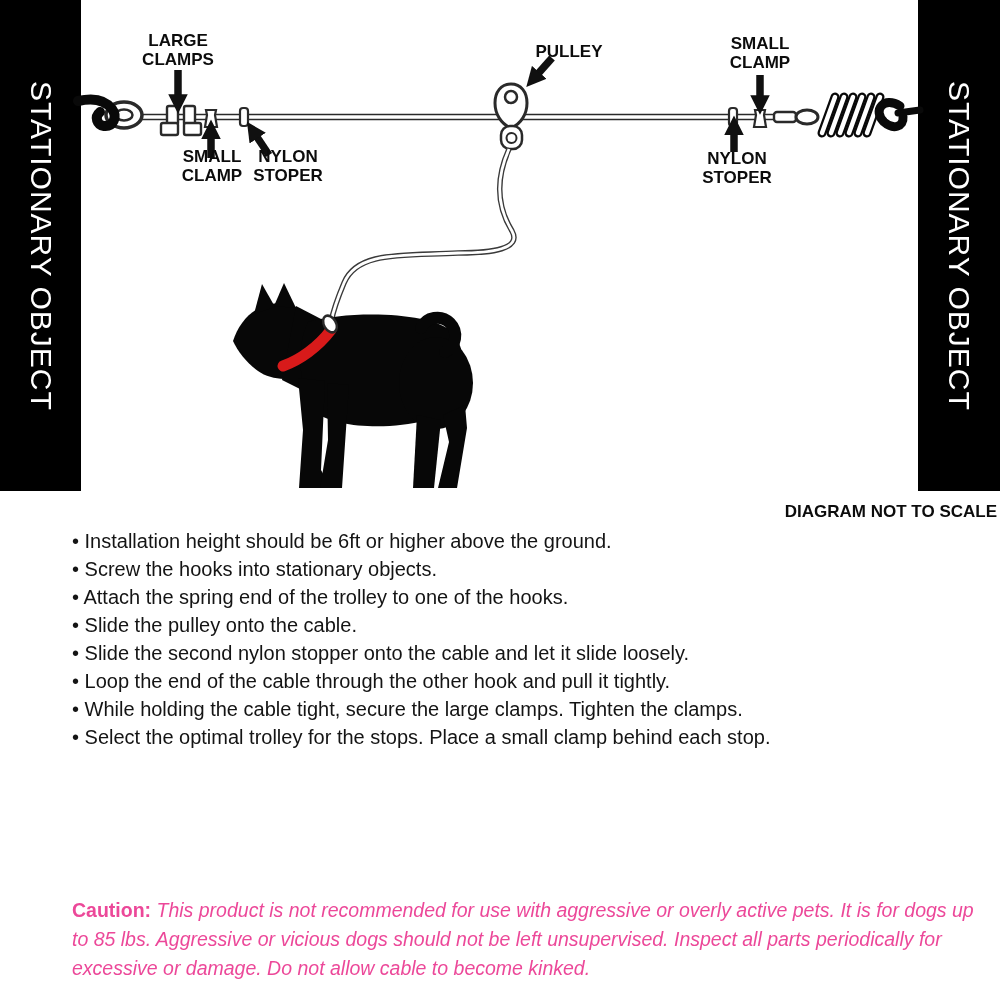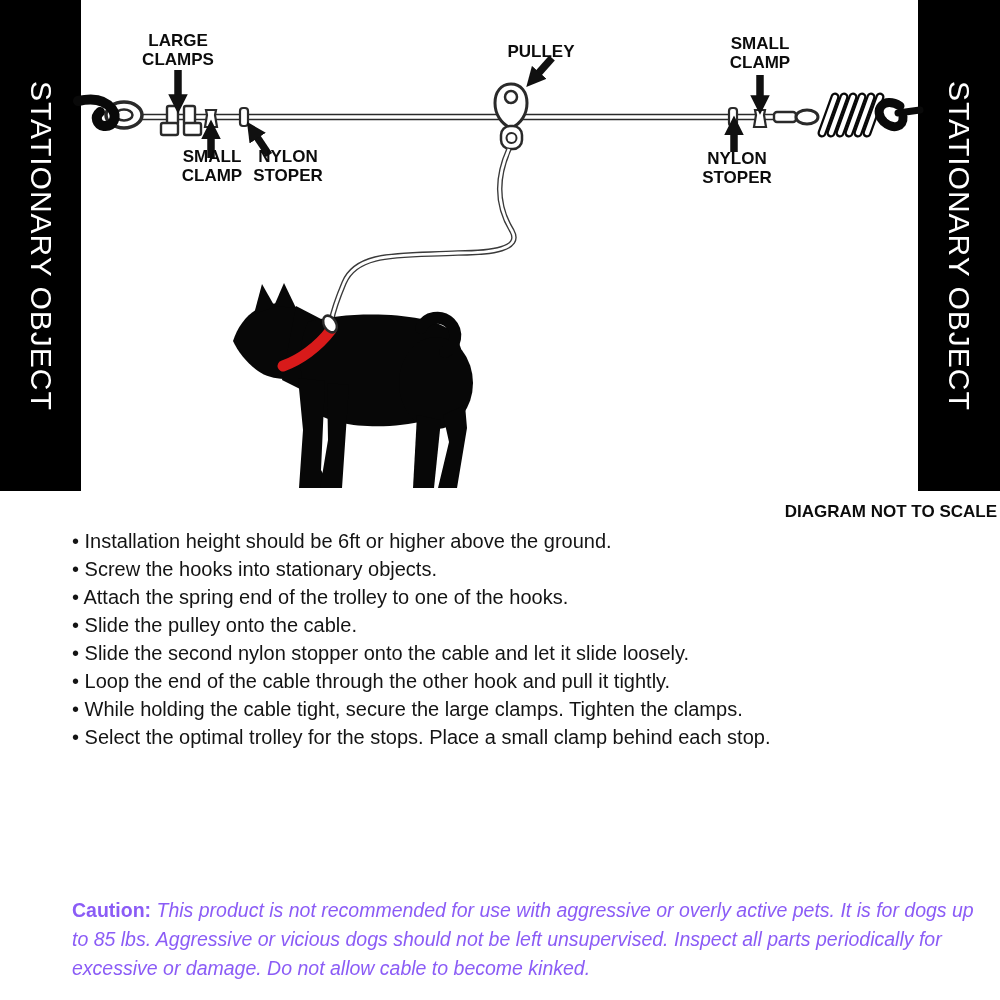--- a/index.html
+++ b/index.html
@@ -16,21 +16,21 @@
   svg.diagram{position:absolute;left:0;top:0;}
   
   .dlabel{position:absolute;font-size:17px;font-weight:700;color:#0c0c0c;line-height:19px;
           text-align:center;white-space:pre-line;letter-spacing:0;}
   .scale-note{position:absolute;right:3px;top:502px;font-size:17px;font-weight:700;color:#0c0c0c;}
   
   .instructions{position:absolute;left:72px;top:527px;width:920px;color:#141414;}
   .ih{font-size:21px;font-weight:700;color:#c1562c;margin-bottom:7px;}
   .iline{font-size:20px;line-height:28px;}
   .caution{position:absolute;left:72px;top:896px;width:916px;margin:0;font-size:19.5px;
-           line-height:29px;color:#8b5cf6;}
+           line-height:29px;color:#ec4899;}
   .caution b{font-style:normal;font-weight:700;}
   .caution i{font-style:italic;}
 </style>
 </head>
 <body>
 
 <div class="stage">
 
   <div class="bar left">
     <span>STATIONARY OBJECT</span>
@@ -139,21 +139,21 @@
     <path d="M 283,366 C 300,360 318,347 331,330" stroke="#d81a1a" stroke-width="11" fill="none" stroke-linecap="round"></path>
     <ellipse cx="330" cy="324" rx="6" ry="9" transform="rotate(-30 330 324)" fill="#fff" stroke="#2a2a2a" stroke-width="2.5"></ellipse>
   </svg>
 
   <div class="dlabel" style="left:126px;top:31px;width:104px">LARGE
 CLAMPS</div>
   <div class="dlabel" style="left:160px;top:147px;width:104px">SMALL
 CLAMP</div>
   <div class="dlabel" style="left:236px;top:147px;width:104px">NYLON
 STOPER</div>
-  <div class="dlabel" style="left:501px;top:42px;width:80px">PULLEY</div>
+  <div class="dlabel" style="left:529px;top:42px;width:80px">PULLEY</div>
   <div class="dlabel" style="left:708px;top:34px;width:104px">SMALL
 CLAMP</div>
   <div class="dlabel" style="left:685px;top:149px;width:104px">NYLON
 STOPER</div>
 
   <div class="scale-note">DIAGRAM NOT TO SCALE</div>
 
   <div class="instructions">
     <div class="iline">• Installation height should be 6ft or higher above the ground.</div>
     <div class="iline">• Screw the hooks into stationary objects.</div>

